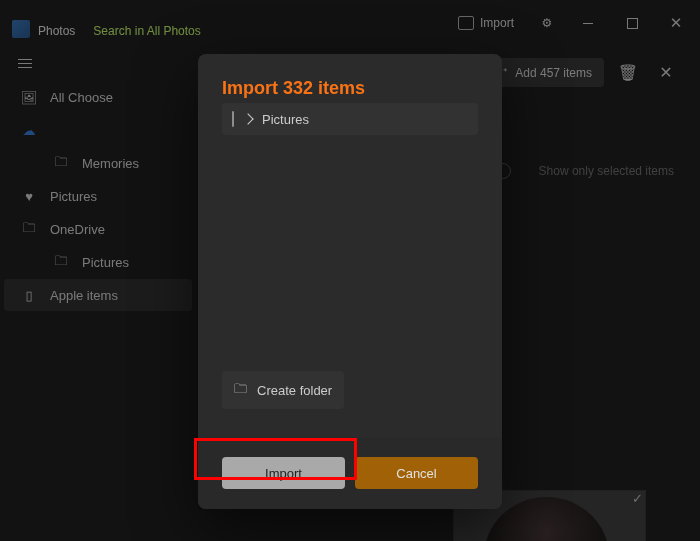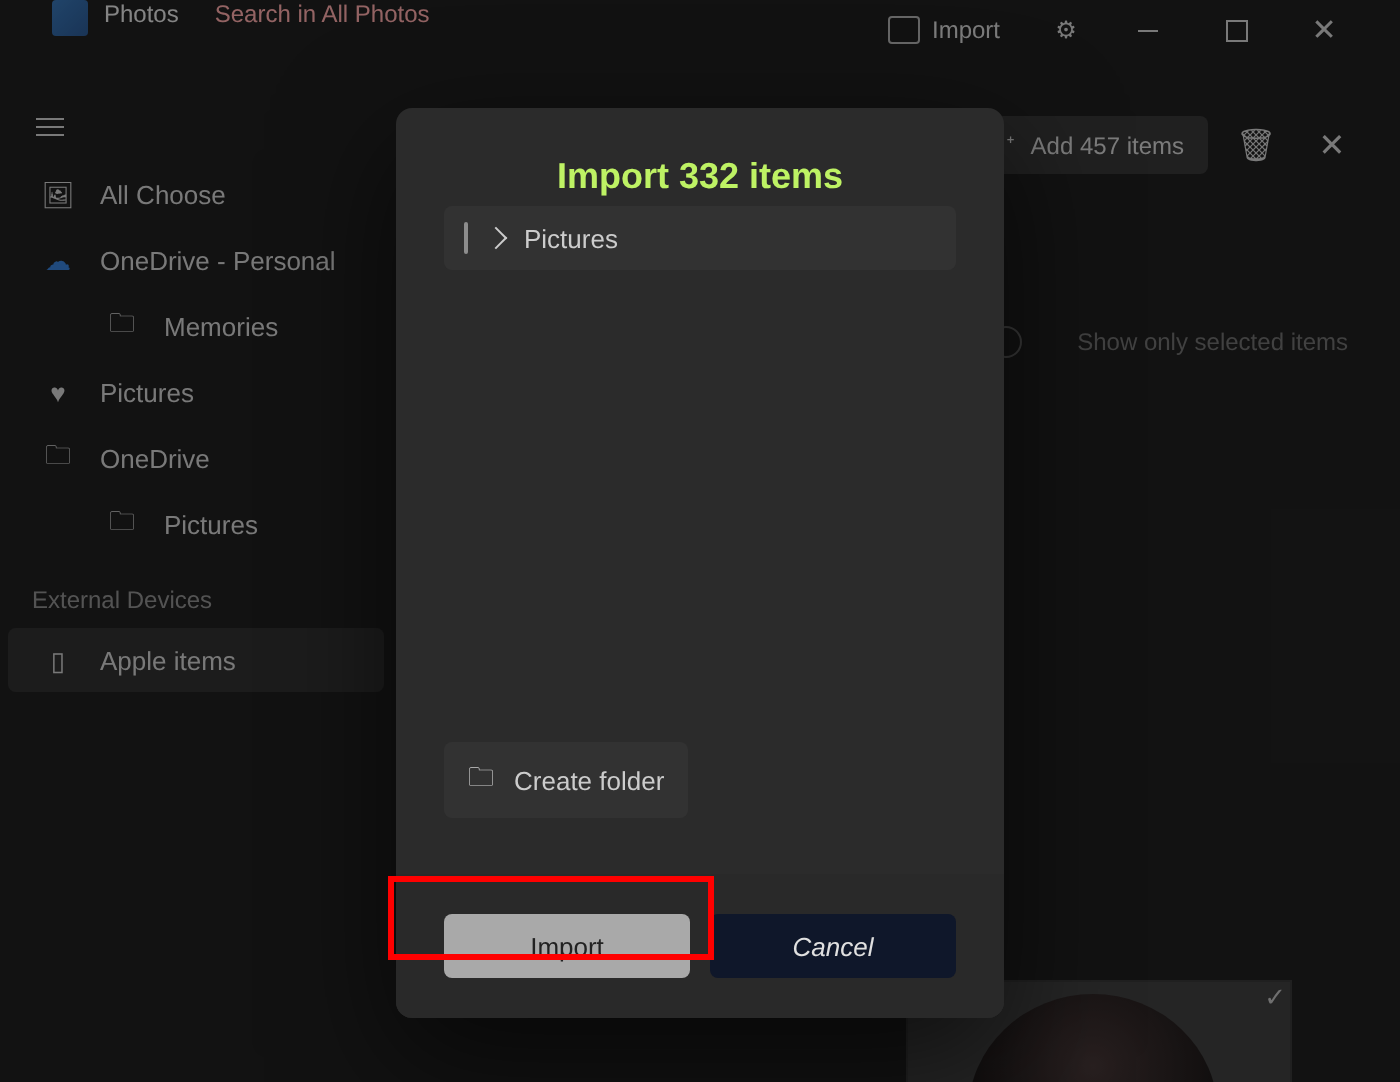--- a/index.html
+++ b/index.html
@@ -1,22 +1,22 @@
 <!DOCTYPE html>
 <html><head>
 <meta charset="utf-8">
 <style>
   * { margin: 0; padding: 0; box-sizing: border-box; font-family: "Segoe UI", sans-serif; }
   body { width: 700px; height: 541px; background: #121212; color: #ccc; overflow: hidden; position: relative; }
 
   
-  .titlebar { display: flex; align-items: flex-start; height: 38px; padding: 0 18px; font-size: 12px; }
+  .titlebar { display: flex; align-items: flex-end; height: 38px; padding: 0 4px; font-size: 12px; }
   .titlebar .app-icon { width: 18px; height: 18px; margin: 0 8px; background: linear-gradient(135deg,#2b6cb0,#1e4e8c); border-radius: 2px; }
   .titlebar .app-name { color: #e0e0e0; }
-  .titlebar .search { margin-left: 18px; flex: 1; color: #fca5a5; }
+  .titlebar .search { margin-left: 18px; flex: 1; color: #bef264; }
   .titlebar .right { display: flex; align-items: center; gap: 4px; }
   .import-btn { display: flex; align-items: center; gap: 6px; padding: 6px 12px; color: #d0d0d0; border-radius: 4px; cursor: pointer; }
   .import-btn .icn { width: 16px; height: 14px; border: 1.5px solid #aaa; border-radius: 2px; position: relative; }
   .gear-btn { width: 34px; height: 30px; display: flex; align-items: center; justify-content: center; }
   .sysbtn { width: 40px; height: 30px; display: flex; align-items: center; justify-content: center; color: #ccc; font-size: 13px; }
   .sysbtn.min::before { content:''; width: 10px; border-top:1px solid #ccc; }
   .sysbtn.max::before { content:''; width: 9px; height: 9px; border:1px solid #ccc; }
   .sysbtn.close { font-size: 15px; }
 
   
@@ -42,32 +42,32 @@
 
   
   .thumb { position:absolute; left:258px; bottom:0; width:191px; height:50px; background:#333; overflow:hidden; outline:1px solid #2a2a2a; }
   .thumb::before { content:''; position:absolute; left:30px; top:6px; width:125px; height:120px; background: radial-gradient(circle at 50% 30%, #3a2a2a 0, #0e0a0a 60%); border-radius:50% 50% 10% 10%; }
   .thumb .ar { position:absolute; top:2px; left:4px; width:22px; height:16px; border:1px solid #bbb; border-radius:2px; font-size:9px; color:#bbb; text-align:center; line-height:14px; }
   .thumb .tick { position:absolute; top:0; right:2px; color:#bbb; font-size:13px; }
 
   
   .overlay { position:absolute; left:0; top:0; right:0; bottom:0; background: rgba(20,20,20,0.45); display:flex; align-items:flex-start; justify-content:center; }
   .dialog { width:304px; margin-top:54px; background:#2b2b2b; border-radius:8px; padding: 24px 24px 0; box-shadow: 0 20px 60px rgba(0,0,0,.6); }
-  .dialog h2 { font-size: 18px; font-weight:600; color:#bef264; margin-bottom:4px;text-align:center; }
+  .dialog h2 { font-size: 18px; font-weight:600; color:#f97316; margin-bottom:4px; }
   .dialog .sub { font-size:13px; color:#d0d0d0; margin-bottom:4px; }
   .dialog .path { font-size:11px; color:#aaa; margin-bottom:8px; }
   .folder-row { background:#323232; border-radius:4px; padding:8px 10px; display:flex; align-items:center; gap:10px; font-size:13px; }
   .folder-row .bar { width:2px; height:16px; background:#8d8d8d; border-radius:1px; }
   .folder-row .chev { width:8px; height:8px; border-right:1.5px solid #ccc; border-bottom:1.5px solid #ccc; transform:rotate(-45deg); }
   .dialog .spacer { height:236px; }
   .create-btn { display:inline-flex; align-items:center; gap:10px; background:#323232; border-radius:4px; padding:8px 12px; font-size:13px; }
   .dlg-footer { display:flex; gap:10px; margin: 28px -24px 0; padding: 20px 24px; background:#292929; border-radius: 0 0 8px 8px; }
   .dlg-footer button { flex:1; height:32px; border:none; border-radius:4px; font-size:13px; cursor:pointer; }
   .btn-primary { background:#a9a9a9; color:#222; }
-  .btn-secondary { background:#0f172a; color:#e0e0e0;font-style:italic; }
+  .btn-secondary { background:#a16207; color:#e0e0e0; }
   .hl { position:absolute; border:3px solid #ff0000; pointer-events:none; }
 </style>
 </head>
 <body>
 
 <div class="titlebar">
   <div class="app-icon"></div>
   <div class="app-name">Photos</div>
   <div class="search">Search in All Photos</div>
   <div class="right">
@@ -90,39 +90,37 @@
         <span></span>
         <span></span>
         <span></span>
       </div>
     <div class="nav-item">
       <span class="nav-icn">🖼</span>
       <span>All Choose</span>
     </div>
     <div class="nav-item">
       <span class="nav-icn" style="color:#2a77d4">☁</span>
-      <span>OneDrive - Personal</span>
     </div>
     <div class="nav-item sub">
       <span class="nav-icn">🗀</span>
       <span>Memories</span>
     </div>
     <div class="nav-item">
       <span class="nav-icn">♥</span>
       <span>Pictures</span>
     </div>
     <div class="nav-item">
       <span class="nav-icn">🗀</span>
       <span>OneDrive</span>
     </div>
     <div class="nav-item sub">
       <span class="nav-icn">🗀</span>
       <span>Pictures</span>
     </div>
-    <div class="nav-sep">External Devices</div>
     <div class="nav-item sel">
       <span class="nav-icn">▯</span>
       <span>Apple items</span>
     </div>
   </div>
 
   <div class="main">
     <div class="actionbar">
       <div class="add-btn">
         <span>🖼⁺</span>

